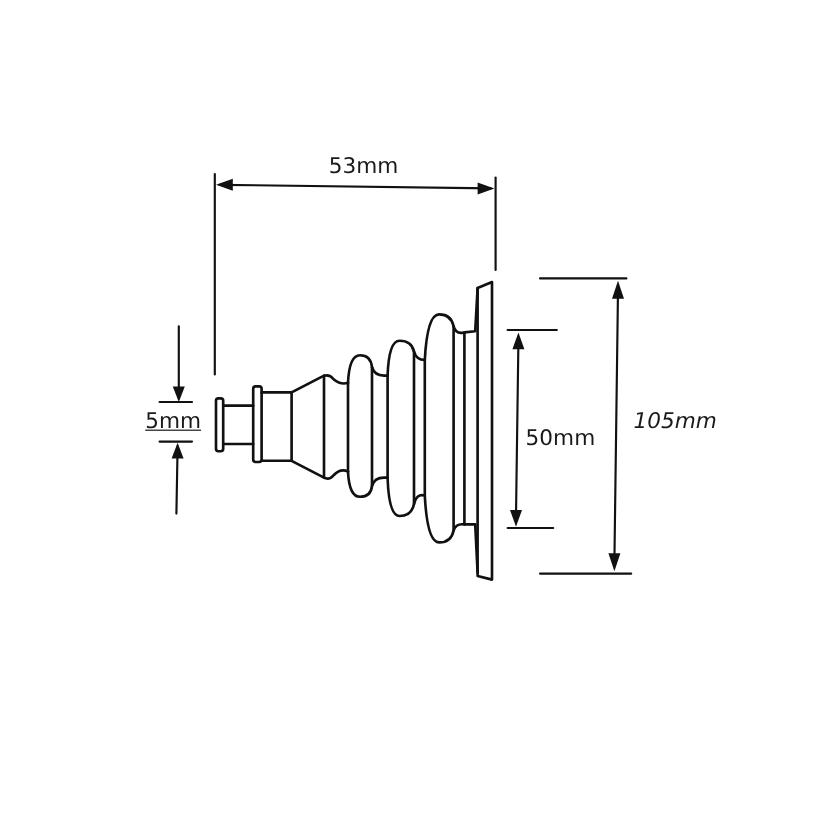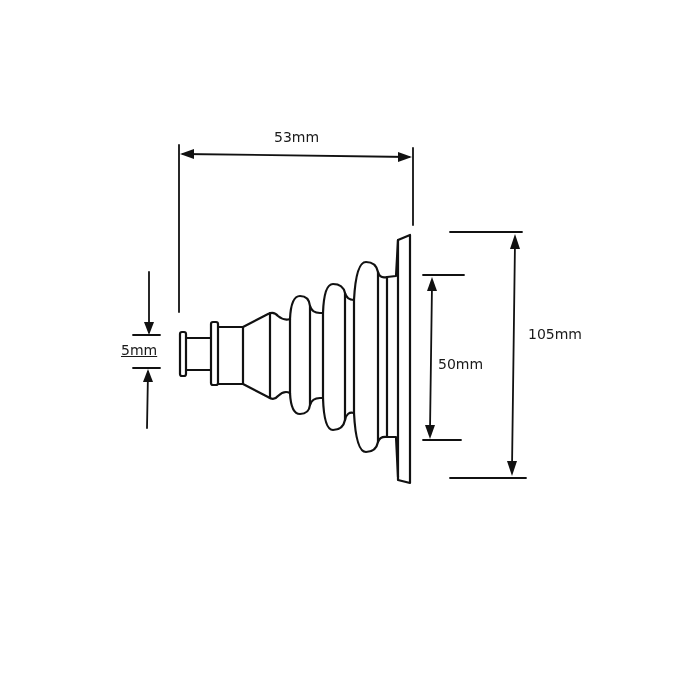--- a/index.html
+++ b/index.html
@@ -1,21 +1,21 @@
 <!DOCTYPE html>
 <html><head>
   <meta charset="utf-8">
   <style>
     html, body { margin: 0; padding: 0; background: #ffffff; }
     body { width: 700px; height: 700px; position: relative; overflow: hidden; }
     #canvas { position: absolute; left: 0; top: 0; width: 700px; height: 700px; }
     .dim-label {
       position: absolute;
       font-family: "DejaVu Sans", sans-serif;
-      font-size: 14px;
+      font-size: 18px;
       color: #1a1a1a;
       white-space: nowrap;
       line-height: 1;
     }
     svg .ink { stroke: #111111; fill: none; stroke-width: 2.2; stroke-linecap: round; stroke-linejoin: round; }
     svg .thin { stroke: #111111; fill: none; stroke-width: 1.8; stroke-linecap: round; }
     svg .arrow { fill: #111111; stroke: none; }
   </style>
 </head>
 <body>
@@ -100,14 +100,14 @@
       <line class="thin" x1="450" y1="478" x2="526" y2="478"></line>
       <line class="thin" x1="515" y1="242" x2="512" y2="468"></line>
     	<polygon class="arrow" points="515,234 510,249 520,249"></polygon>
       <polygon class="arrow" points="512,476 507,461 517,461"></polygon>
     </g>
   </svg>
 
   <div class="dim-label" style="left:274px; top:130px;">53mm</div>
   <div class="dim-label" style="left:121px; top:343px;text-decoration:underline;">5mm</div>
   <div class="dim-label" style="left:438px; top:357px;">50mm</div>
-  <div class="dim-label" style="left:528px; top:327px;">105mm</div>
+  <div class="dim-label" style="left:528px; top:343px;font-style:italic;">105mm</div>
 </div>
 
 </body></html>

